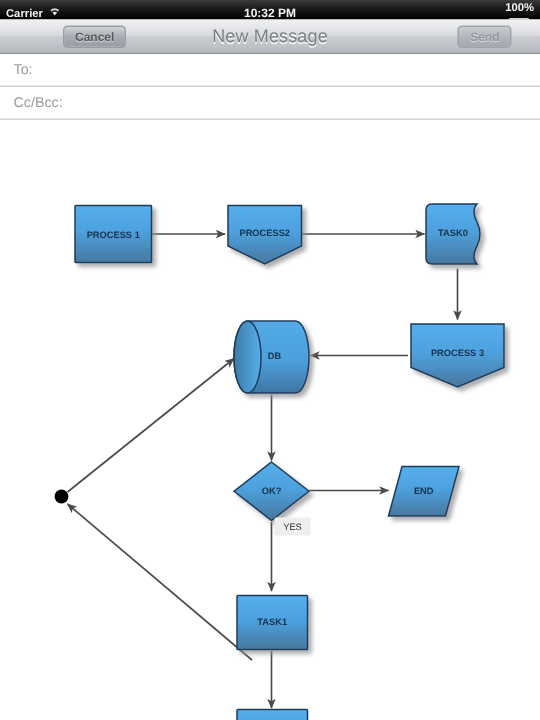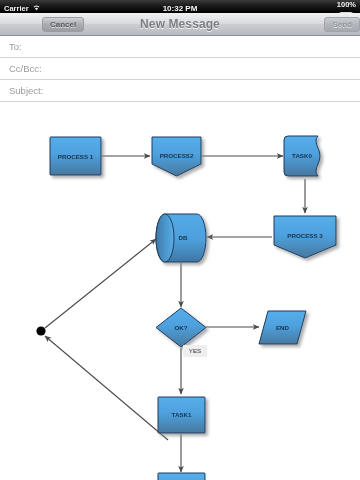--- a/index.html
+++ b/index.html
@@ -66,21 +66,21 @@
   #nav-bar {
     position: absolute; left: 0; top: 13px;
     width: 360px; height: 23px;
     background: linear-gradient(#f2f2f4 0%, #d8dade 48%, #cbcdd2 52%, #b6b9bf 100%);
     border-bottom: 1px solid #8d9097;
     display: flex; align-items: center;
     justify-content: center;
   }
   #nav-title {
     font-size: 12px;
-    font-weight: bold;
+    font-weight: normal;
     color: #7c7f85;
     letter-spacing: 0.1px;
     text-shadow: 0 1px 0 rgba(255,255,255,0.85);
   }
   .nav-btn {
     position: absolute;
     top: 4px;
     height: 15px;
     padding: 0 7px;
     border-radius: 3px;
@@ -90,21 +90,21 @@
     border: 1px solid #9a9da3;
     text-shadow: 0 1px 0 rgba(255,255,255,0.6);
     margin-left: 36px;
   }
   #cancel-button {
     left: 6px;
     background: linear-gradient(#d0d2d6 0%, #a9acb2 50%, #9a9da4 100%);
     color: #56585d;
   }
   #send-button {
-    right: 0;
+    right: 19px;
     background: linear-gradient(#c9ccd0 0%, #b2b5bb 50%, #a6a9af 100%);
     color: #93969c;
     border-color: #a0a3a9;
   }
 
   
   #compose-fields {
     position: absolute; left: 0; top: 36px;
     width: 360px;
     background: #ffffff;
@@ -176,24 +176,20 @@
     <div class="nav-btn" id="send-button">Send</div>
   </div>
 
   <div id="compose-fields">
     <div class="field-row">
       <span class="field-label">To:</span>
       <span class="field-value"></span>
     </div>
     <div class="field-row">
       <span class="field-label">Cc/Bcc:</span>
-      <span class="field-value"></span>
-    </div>
-    <div class="field-row">
-      <span class="field-label">Subject:</span>
       <span class="field-value"></span>
     </div>
   </div>
 
   <div id="diagram-canvas">
     <svg id="diagram-svg" width="360" height="378" viewBox="0 0 360 378">
       <defs>
         <linearGradient id="shapeGrad" x1="0" y1="0" x2="0" y2="1">
           <stop offset="0%" stop-color="#55aeea"></stop>
           <stop offset="45%" stop-color="#4ea1de"></stop>

